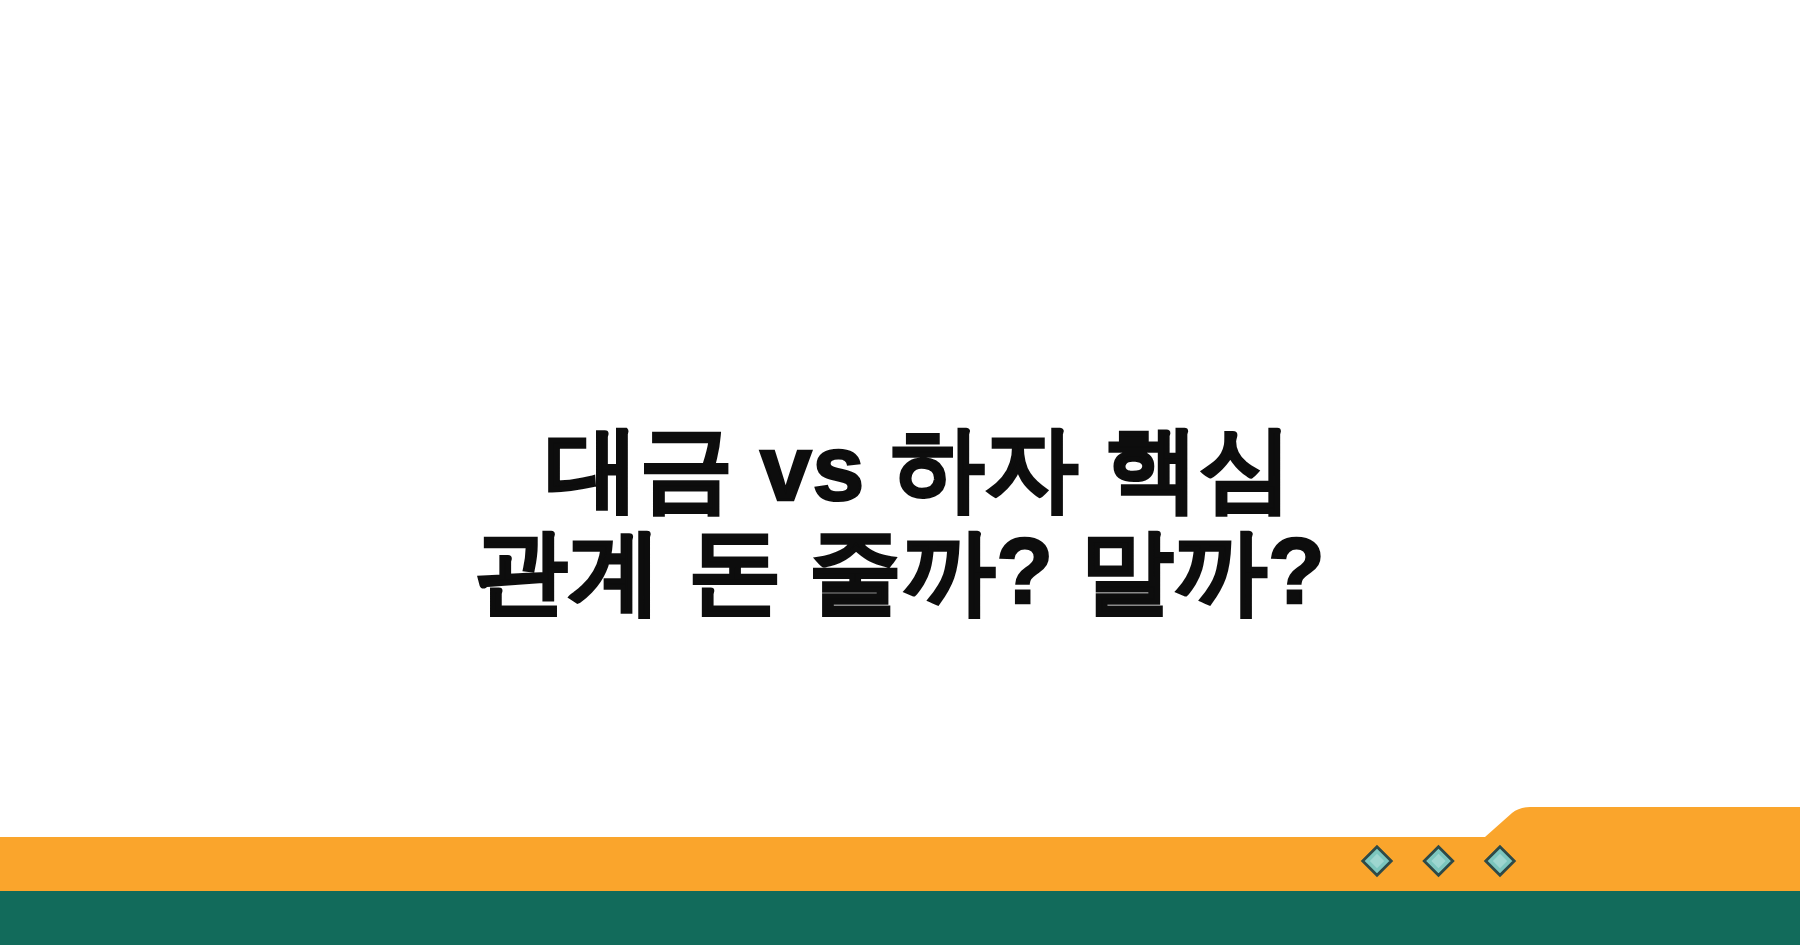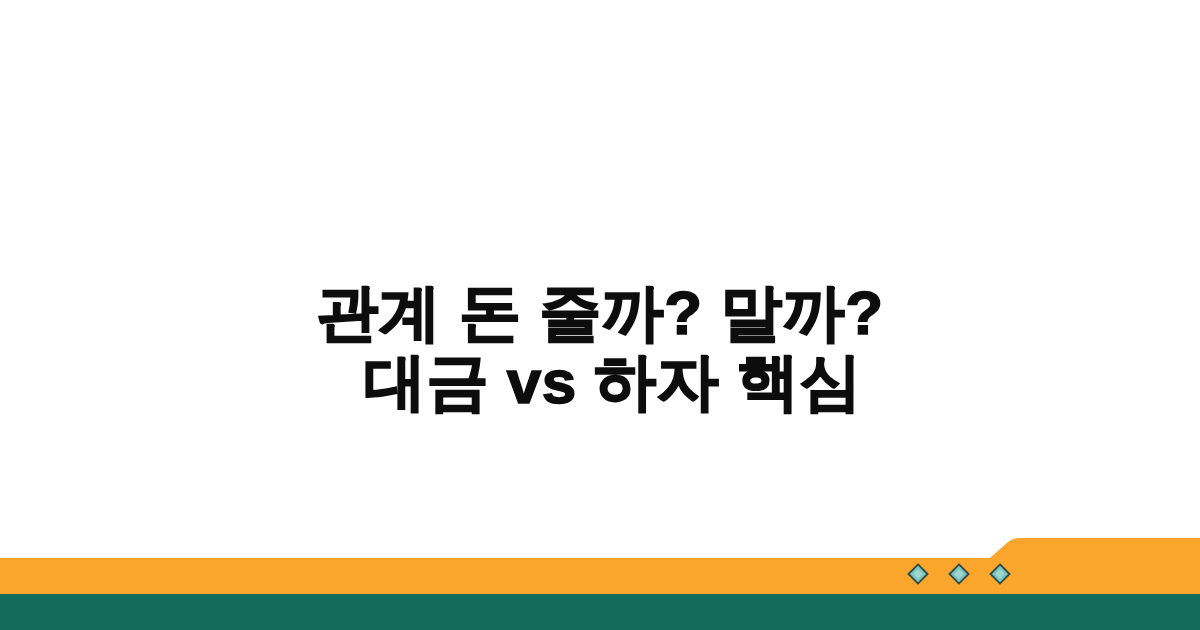--- a/index.html
+++ b/index.html
@@ -68,22 +68,22 @@
     height: 26px;
     display: block;
   }
 </style>
 </head>
 <body>
 
 <div id="card">
 
   <h1 id="headline">
+    <span class="hl-line hl-line-1">대금 vs 하자 핵심</span>
     <span class="hl-line hl-line-2">관계 돈 줄까? 말까?</span>
-    <span class="hl-line hl-line-1">대금 vs 하자 핵심</span>
   </h1>
 
   <div id="footer-deco">
     <svg viewBox="0 0 1200 100" preserveAspectRatio="none" aria-hidden="true">
 
       <path fill="#faa52c" d="M 0,28 L 990,28 L 1008,12 Q 1013,8 1020,8 L 1200,8 L 1200,64 L 0,64 Z"></path>
 
       <rect x="0" y="64" width="1200" height="36" fill="#126b5b"></rect>
     </svg>
   </div>

